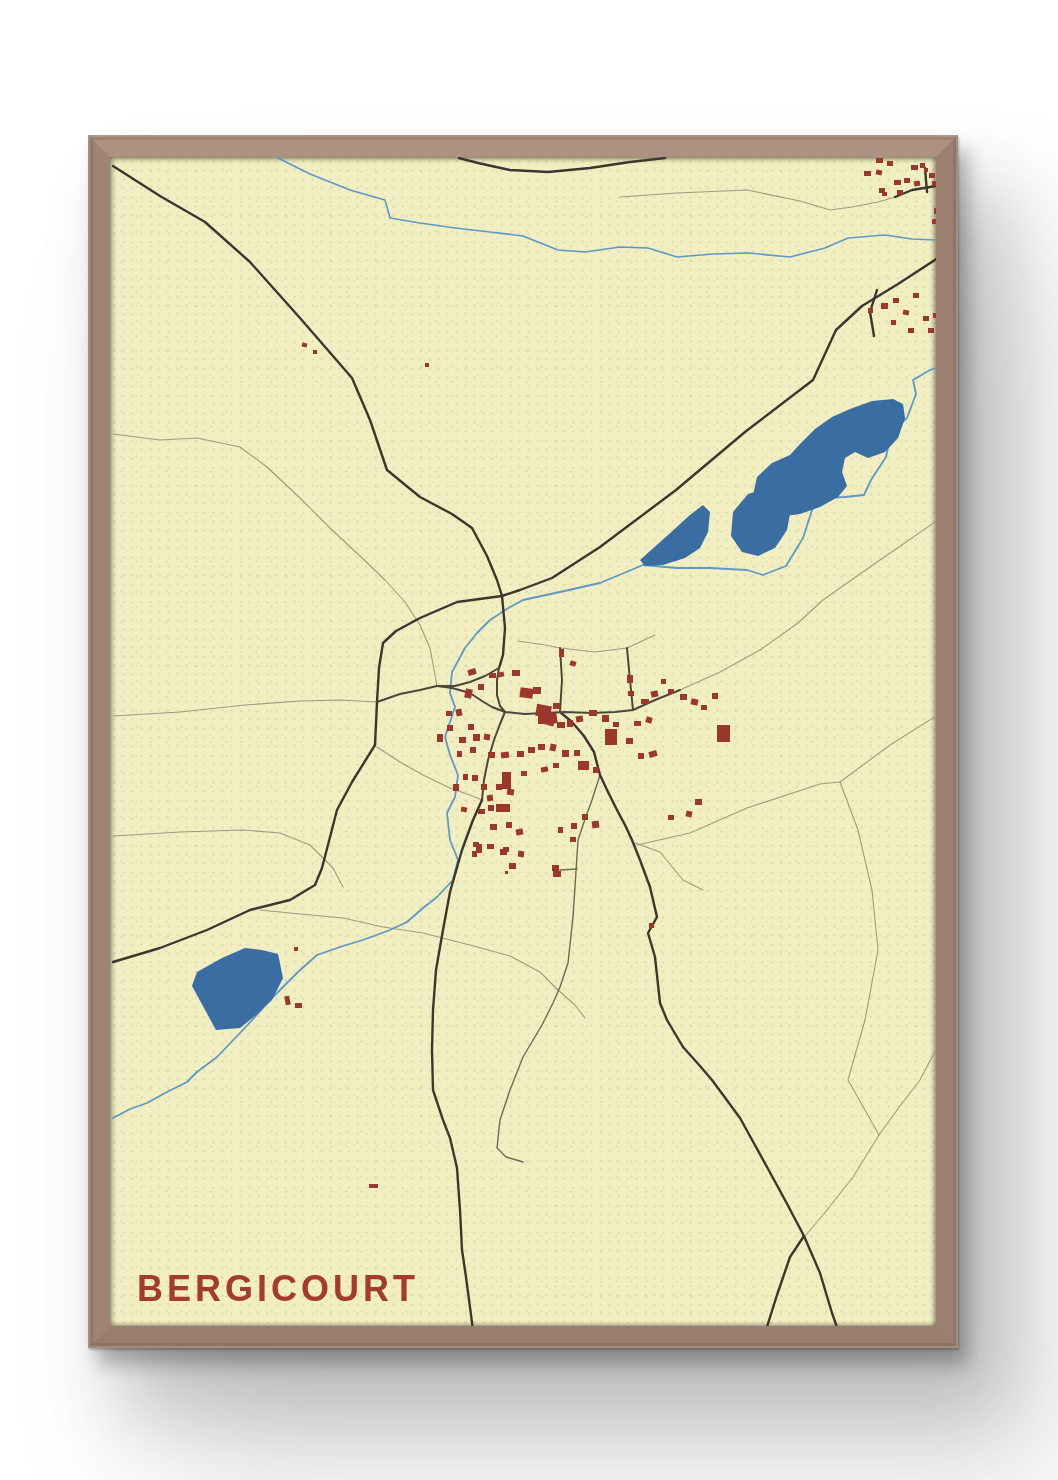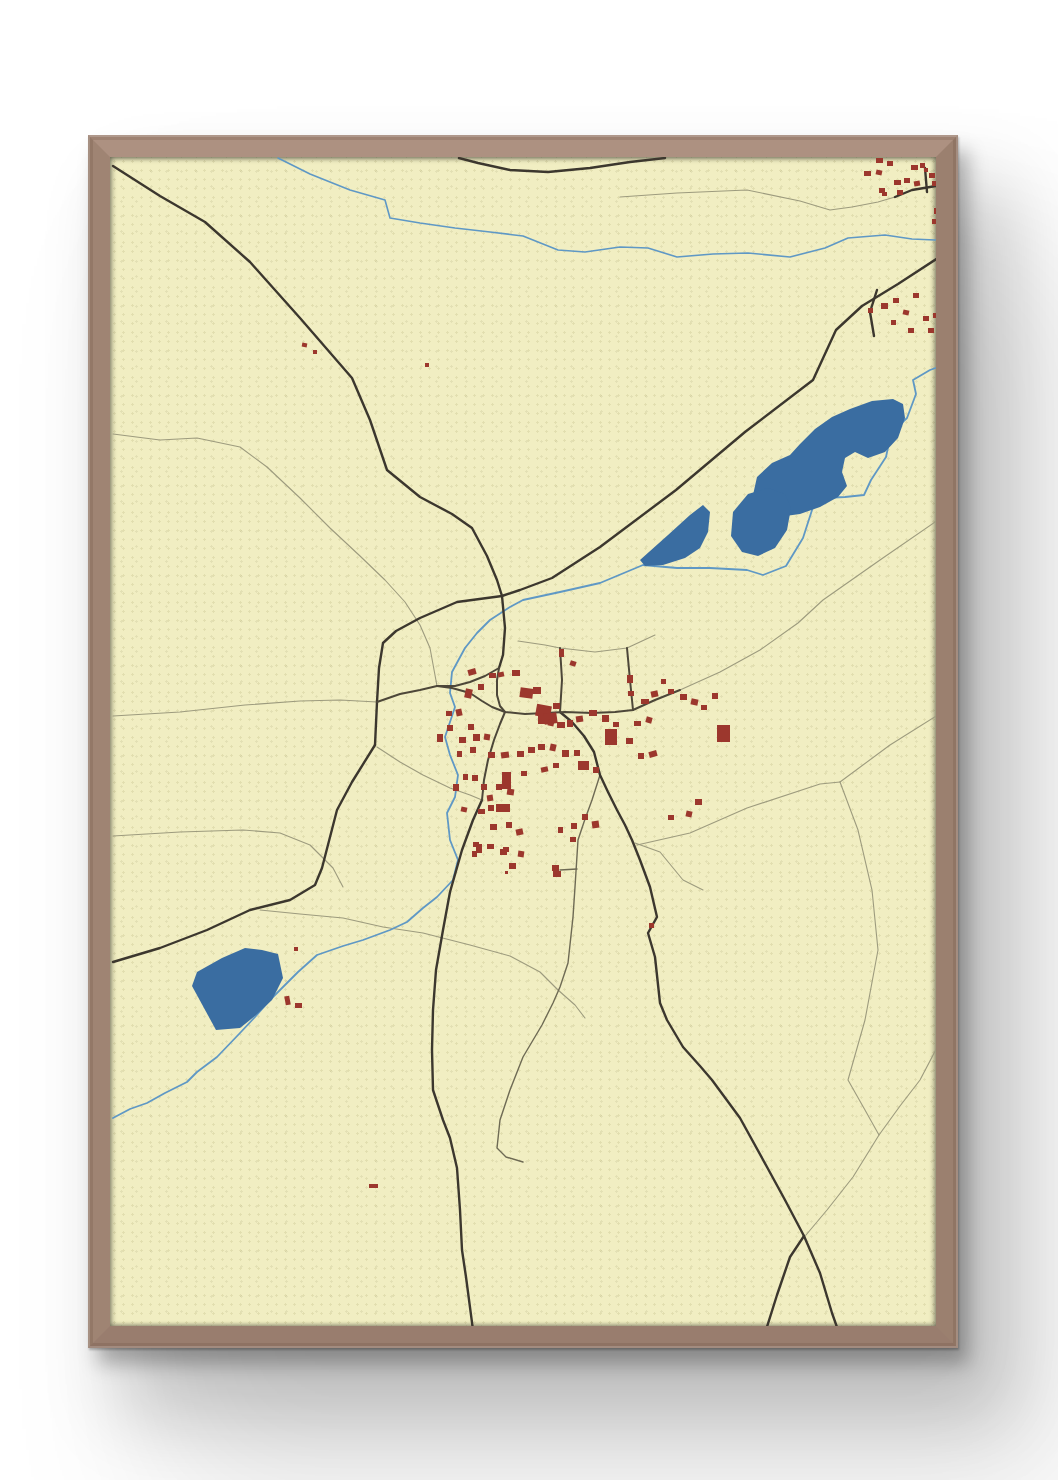--- a/index.html
+++ b/index.html
@@ -223,15 +223,16 @@
             <rect x="933" y="313" width="5" height="5" fill="#9c372d" transform="rotate(0 935.5 315.5)"></rect>
             <rect x="302" y="343" width="5" height="4" fill="#9c372d" transform="rotate(10 304.5 345)"></rect>
             <rect x="313" y="350" width="4" height="4" fill="#9c372d" transform="rotate(0 315 352)"></rect>
             <rect x="425" y="363" width="4" height="4" fill="#9c372d" transform="rotate(0 427 365)"></rect>
             <rect x="294" y="947" width="4" height="4" fill="#9c372d" transform="rotate(0 296 949)"></rect>
             <rect x="285" y="996" width="5" height="9" fill="#9c372d" transform="rotate(-10 287.5 1000.5)"></rect>
             <rect x="295" y="1003" width="7" height="5" fill="#9c372d" transform="rotate(0 298.5 1005.5)"></rect>
             <rect x="369" y="1184" width="9" height="4" fill="#9c372d" transform="rotate(0 373.5 1186)"></rect>
           </g>
         </svg>
+      <div class="poster-title">BERGICOURT</div>
     </div>
   </div>
 </div>
 
 </body></html>

